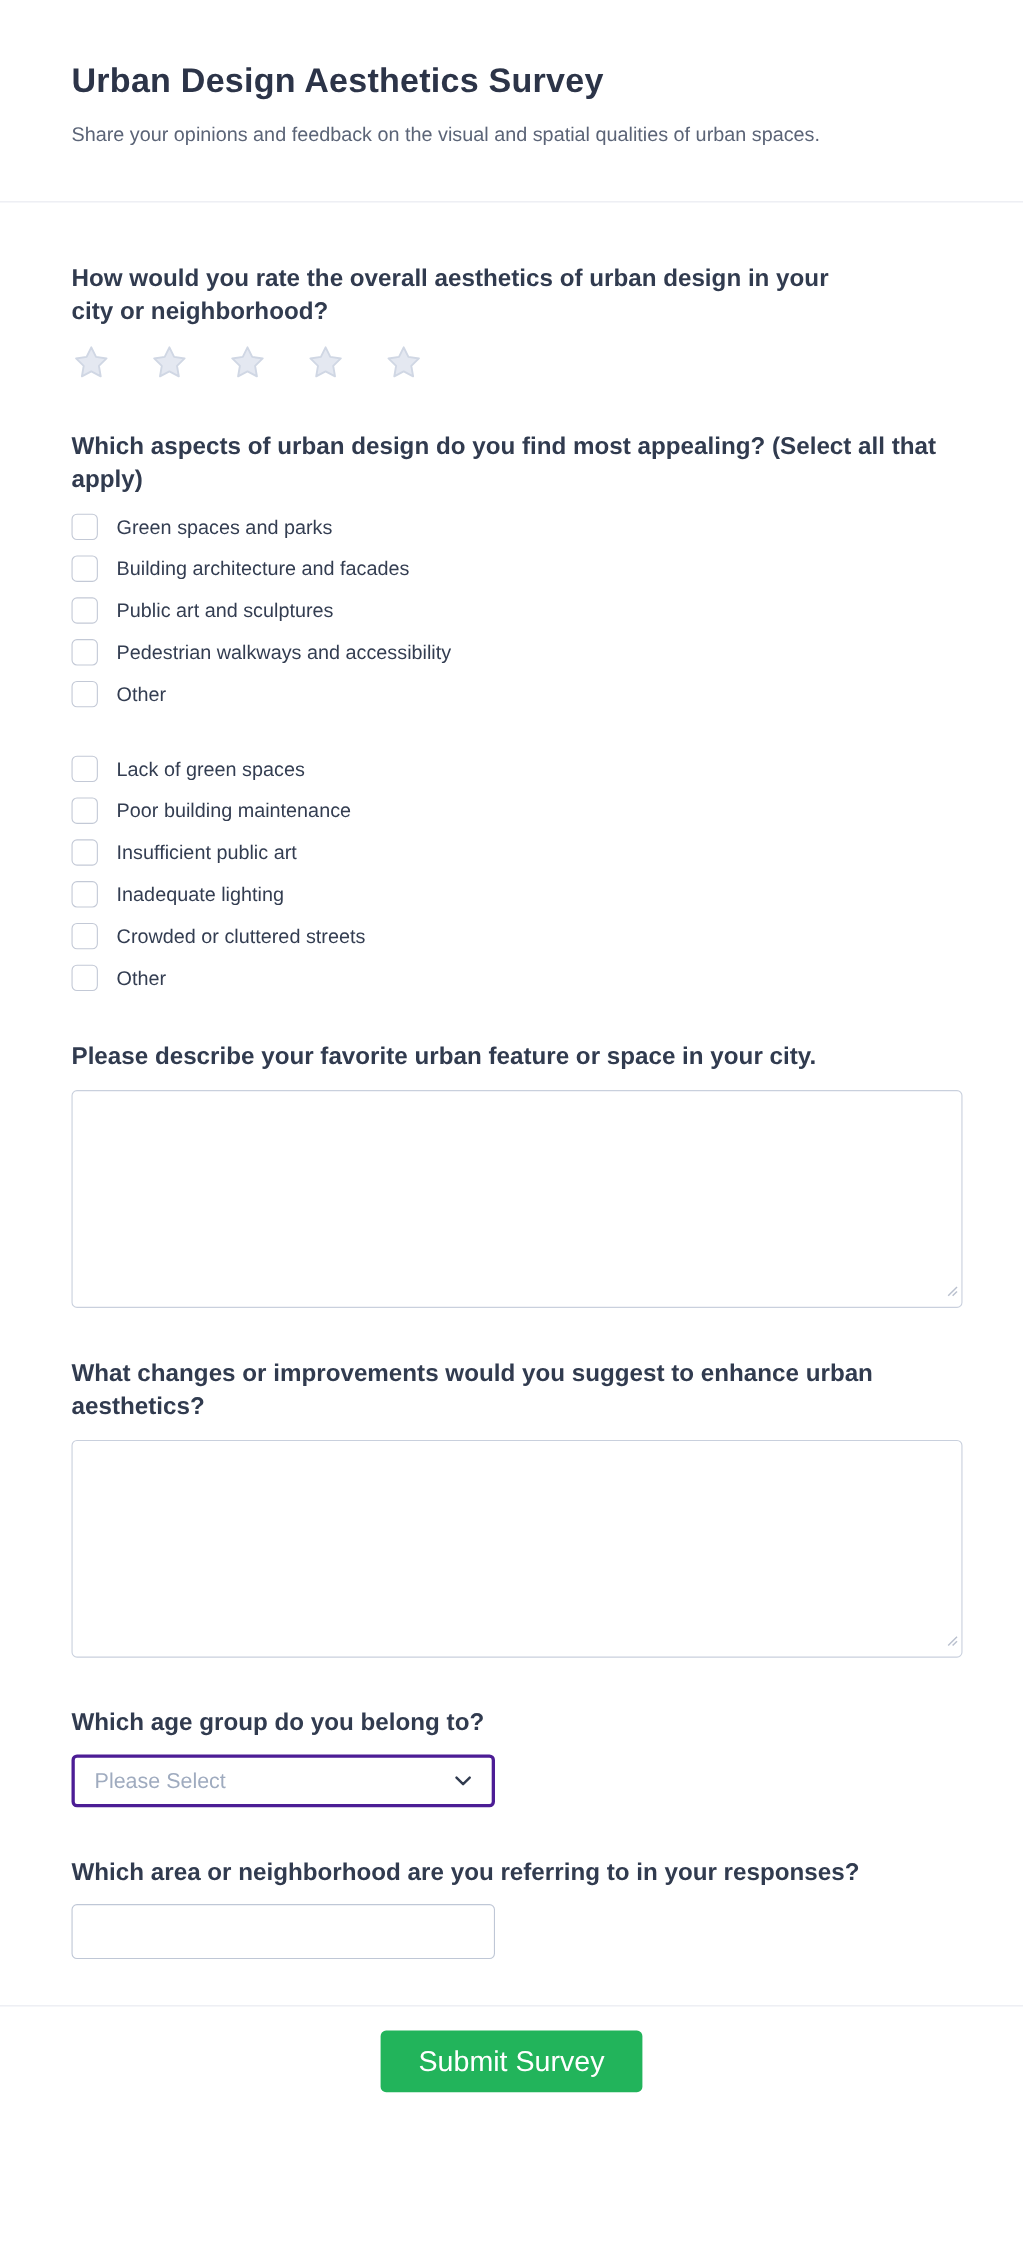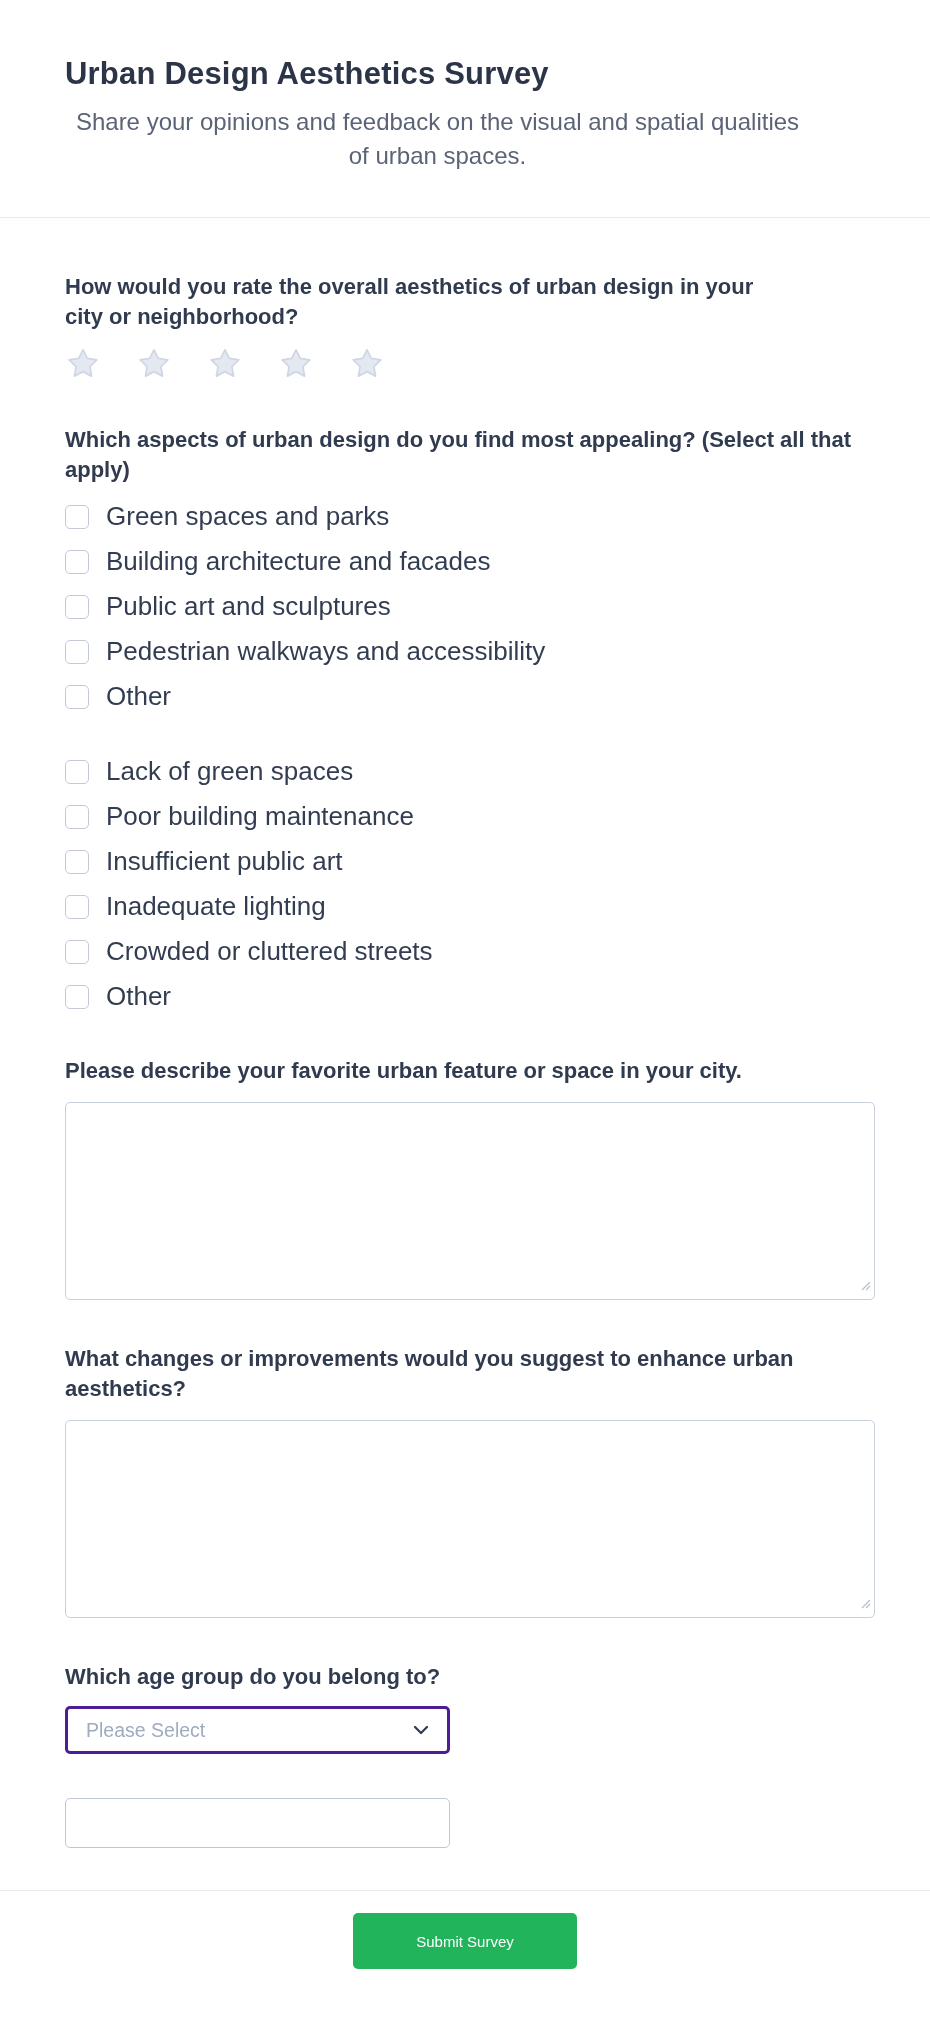--- a/index.html
+++ b/index.html
@@ -19,26 +19,25 @@
     padding: 56px 65px 44px 65px;
   }
   .title {
     font-size: 31px;
     font-weight: 700;
     color: #2c3448;
     letter-spacing: 0.2px;
     margin-bottom: 13px;
   }
   .subtitle {
-    font-size: 24px;
+    font-size: 18px;
     line-height: 34px;
     color: #5b6477;
     max-width: 745px;
     font-weight: 400;
-    text-align: center;
   }
   .divider {
     border: none;
     border-top: 1px solid #e7e9ef;
     height: 0;
     width: 100%;
   }
   .form-body {
     padding: 54px 65px 42px 65px;
   }
@@ -67,21 +66,21 @@
   .opt-row:last-child { margin-bottom: 0; }
   .cb {
     width: 24px; height: 24px;
     border: 1.5px solid #c3c9d6;
     border-radius: 5px;
     background: #ffffff;
     flex: 0 0 auto;
   }
   .opt-label {
     margin-left: 17px;
-    font-size: 26px;
+    font-size: 18px;
     color: #333d51;
     font-weight: 400;
   }
 
   
   .ta-wrap { position: relative; margin-top: 16px; width: 810px; }
   textarea.answer {
     width: 810px; height: 198px;
     border: 1px solid #c9d0dd;
     border-radius: 5px;
@@ -140,21 +139,21 @@
   }
   .submit-btn {
     min-width: 224px;
     height: 56px;
     padding: 0 34px;
     background: #22b45b;
     color: #ffffff;
     border: none;
     border-radius: 5px;
     font-family: "Liberation Sans", sans-serif;
-    font-size: 15px;
+    font-size: 26px;
     font-weight: 500;
     cursor: pointer;
   }
 </style>
 </head>
 <body>
 
 <div class="page">
 
   <div class="header">
@@ -294,20 +293,21 @@
       <div class="q-label">Which age group do you belong to?</div>
       <div class="select-box">
         <span class="select-placeholder">Please Select</span>
         <svg width="16" height="10" viewBox="0 0 16 10">
           <polyline points="2,2 8,8 14,2" fill="none" stroke="#313b4f" stroke-width="2.2" stroke-linecap="round" stroke-linejoin="round"></polyline>
         </svg>
       </div>
     </div>
 
     <div class="q-section" style="margin-bottom:0;">
+      <div class="q-label">Which area or neighborhood are you referring to in your responses?</div>
       <input class="answer-input" type="text" value="" style="">
     </div>
 
   </div>
 
   <hr class="divider">
 
   <div class="footer">
     <button class="submit-btn">Submit Survey</button>
   </div>

